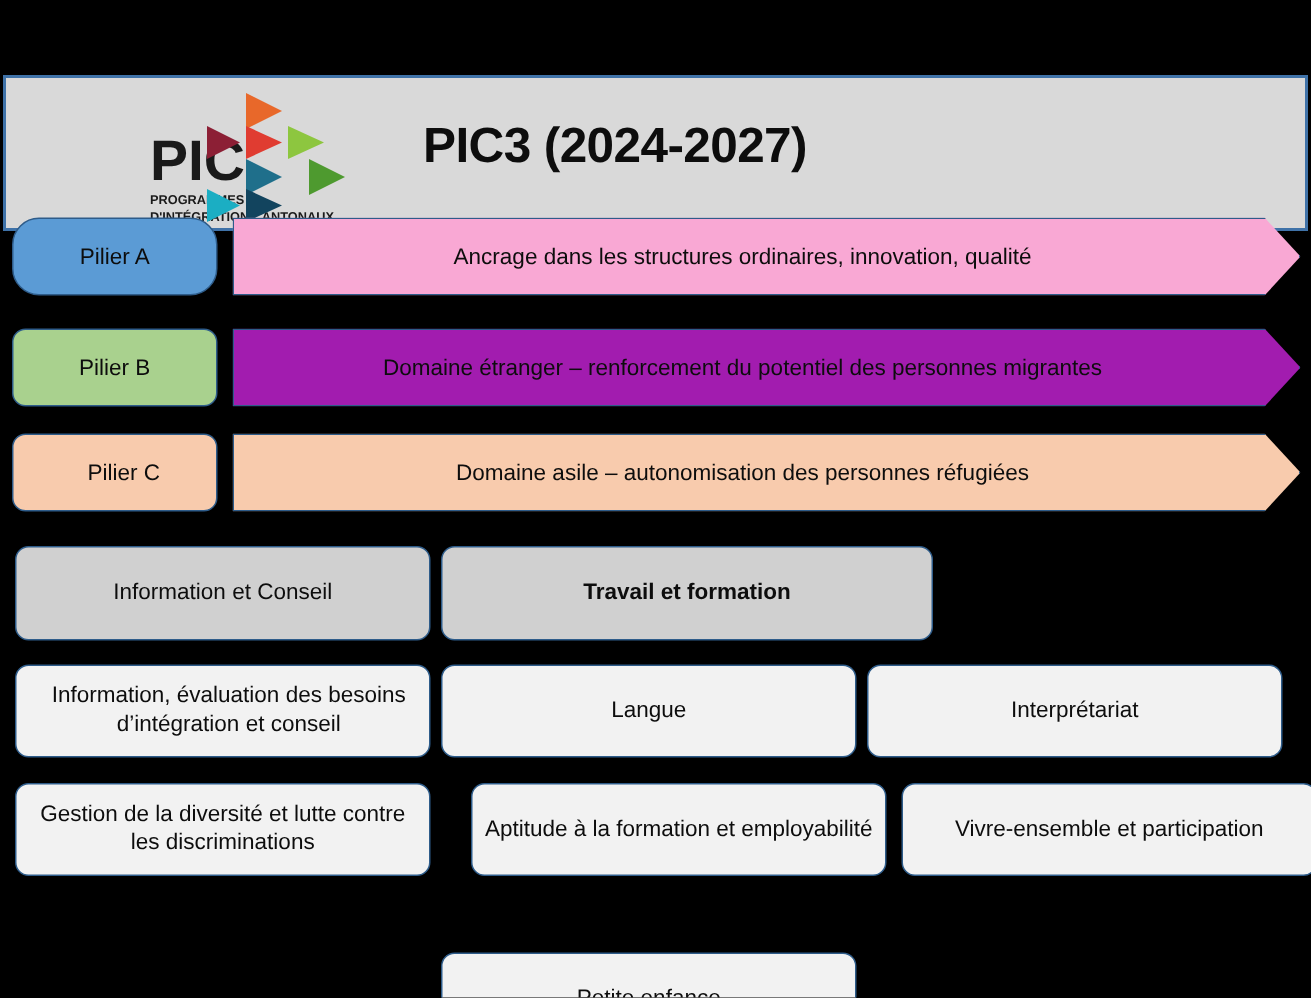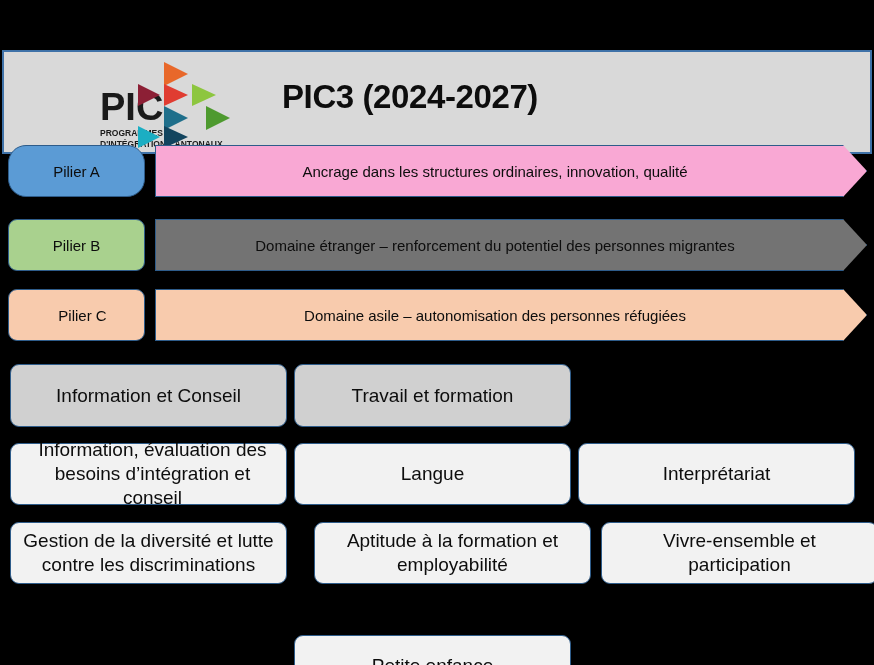--- a/index.html
+++ b/index.html
@@ -63,21 +63,21 @@
     border: 1px solid #2E5C8A;
   }
 
   
   .gbox {
     position: absolute;
     border: 1px solid #2E5C8A;
     border-radius: 9px;
     display: flex; align-items: center; justify-content: center;
     text-align: center;
-    font-size: 19px;
+    font-size: 15px;
     line-height: 1.25;
     color: #0D0D0D;
     padding: 4px 8px;
   }
   .gbox.shaded { background: #D0D0D0; }
   .gbox.plain  { background: #F2F2F2; }
 </style>
 </head>
 <body>
 
@@ -105,30 +105,30 @@
     <div class="header-title">PIC3 (2024-2027)</div>
   </div>
 
   <div class="pillar-row" style="top:145px;">
     <div class="pillar-label" id="plabel0" style="background: rgb(91, 155, 213); border-radius: 18px;">Pilier A</div>
     <div class="pillar-bar" id="pbar0" style="background: #f9a8d4;">Ancrage dans les structures ordinaires, innovation, qualité</div>
   </div>
 
   <div class="pillar-row" style="top:219px;">
     <div class="pillar-label" id="plabel1" style="background: rgb(169, 209, 142);">Pilier B</div>
-    <div class="pillar-bar" id="pbar1" style="background: #737373;">Domaine étranger – renforcement du potentiel des personnes migrantes</div>
+    <div class="pillar-bar" id="pbar1" style="background: #a21caf;">Domaine étranger – renforcement du potentiel des personnes migrantes</div>
   </div>
 
   <div class="pillar-row" style="top:289px;">
     <div class="pillar-label" id="plabel2" style="background: rgb(248, 203, 173); padding-left: 12px;">Pilier C</div>
     <div class="pillar-bar" id="pbar2" style="background: rgb(248, 203, 173);">Domaine asile – autonomisation des personnes réfugiées</div>
   </div>
 
   <div class="gbox shaded" style="left:10px;  top:364px; width:277px; height:63px;">Information et Conseil</div>
-  <div class="gbox shaded" style="left:294px; top:364px; width:277px; height:63px;">Travail et formation</div>
+  <div class="gbox shaded" style="left:294px; top:364px; width:328px; height:63px;font-weight:bold;">Travail et formation</div>
 
   <div class="gbox plain" style="left:10px;  top:443px; width:277px; height:62px;padding-left:16px;">Information, évaluation des besoins d’intégration et conseil</div>
   <div class="gbox plain" style="left:294px; top:443px; width:277px; height:62px;">Langue</div>
   <div class="gbox plain" style="left:578px; top:443px; width:277px; height:62px;">Interprétariat</div>
 
   <div class="gbox plain" style="left:10px;  top:522px; width:277px; height:62px;">Gestion de la diversité et lutte contre les discriminations</div>
   <div class="gbox plain" style="left:294px; top:522px; width:277px; height:62px;margin-left:20px;">Aptitude à la formation et employabilité</div>
   <div class="gbox plain" style="left:578px; top:522px; width:277px; height:62px;margin-left:23px;">Vivre-ensemble et participation</div>
 
   <div class="gbox plain" style="left:294px; top:635px; width:277px; height:62px;">Petite enfance</div>

